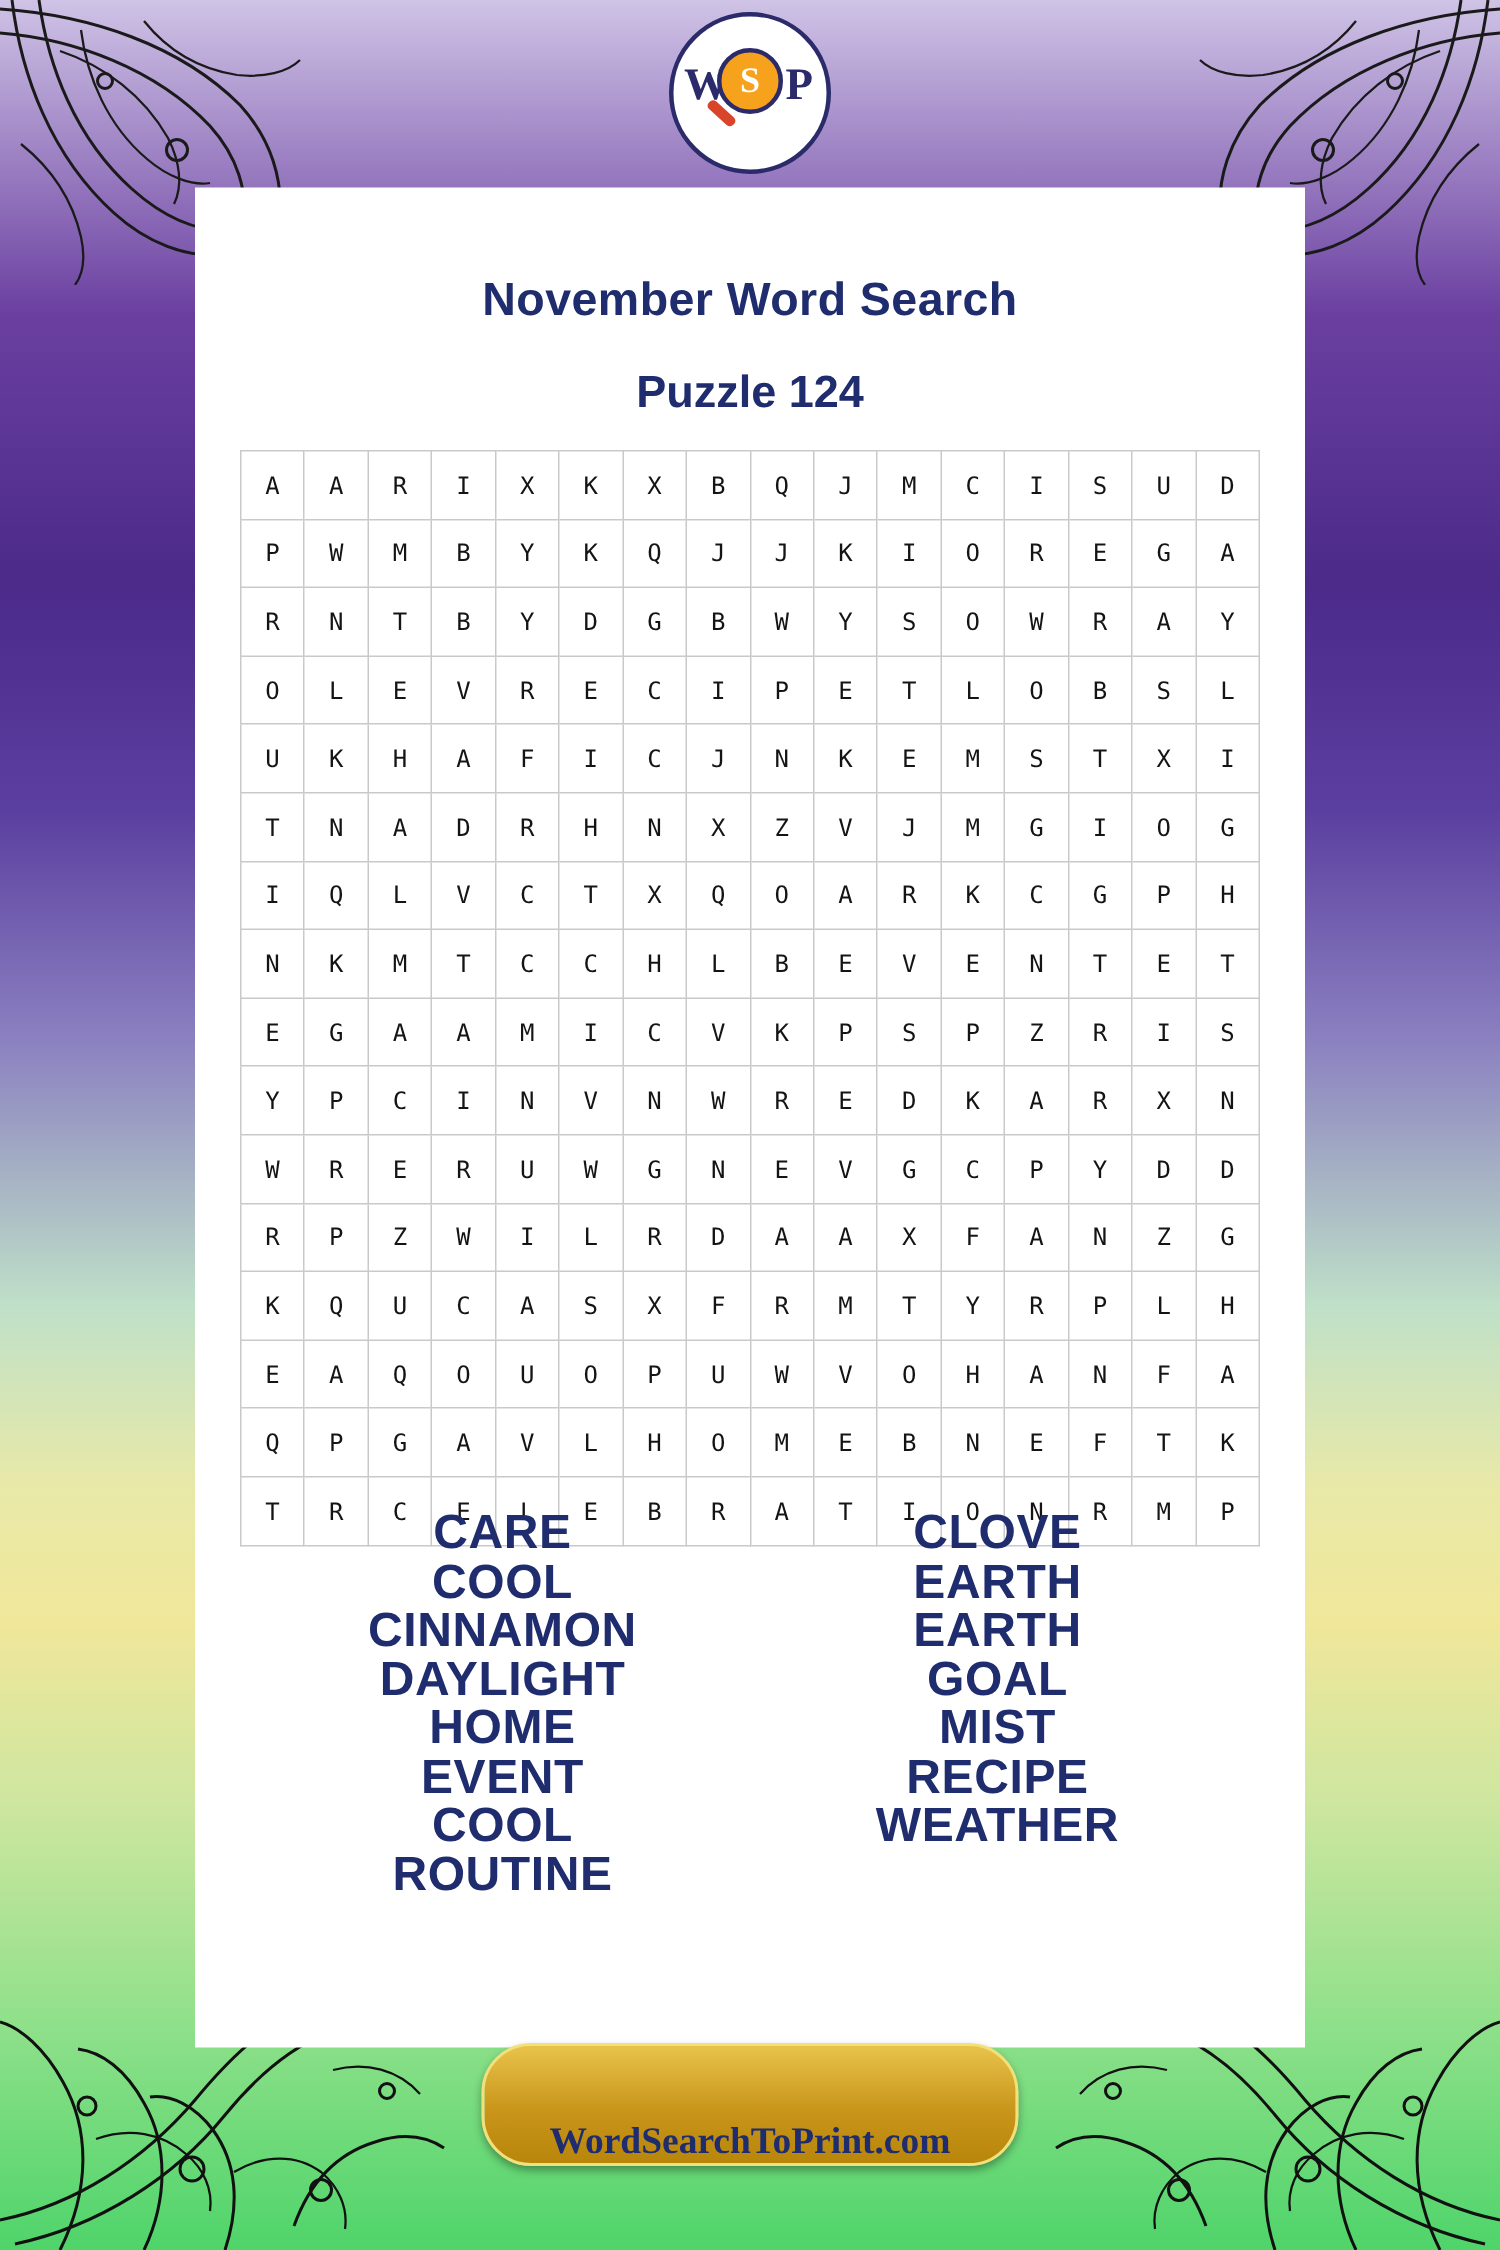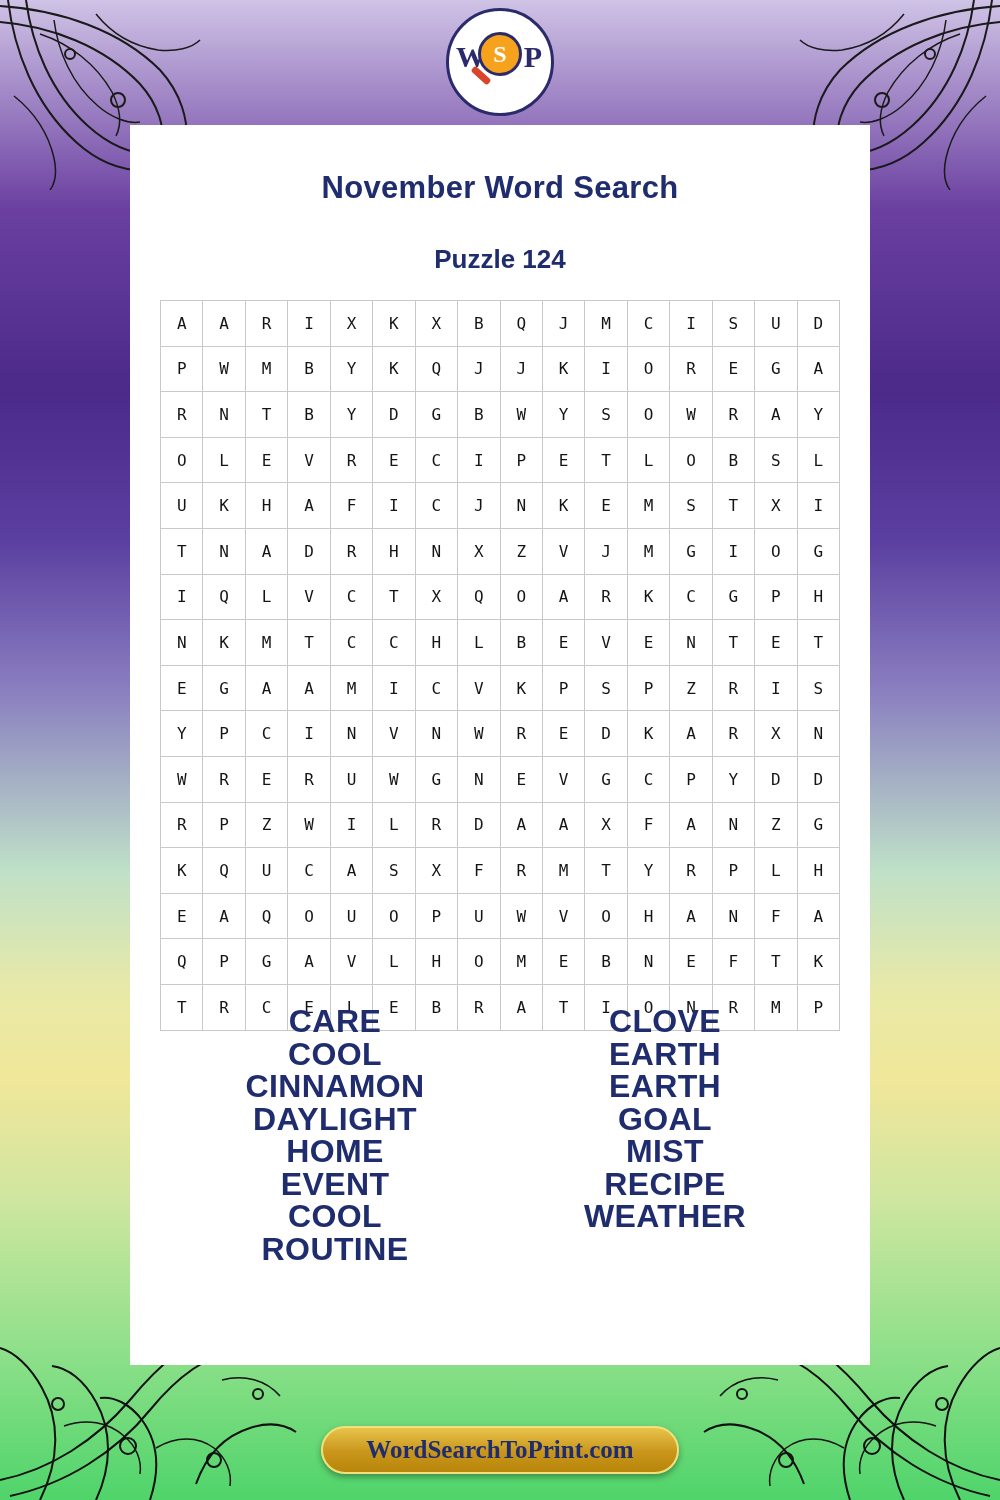--- a/index.html
+++ b/index.html
@@ -38,26 +38,26 @@
     position:absolute;left:26px;top:18px;width:44px;height:44px;border-radius:50%;
     border:3px solid #2b2b6b;box-sizing:border-box;background:#f6a21d;
     display:flex;align-items:center;justify-content:center;
     font-weight:bold;font-size:24px;color:#ffffff;font-family:"Liberation Serif",serif;
   }
   .logo-handle{
     position:absolute;left:18px;top:58px;width:22px;height:7px;background:#d9452b;
     transform:rotate(42deg);border-radius:3px;
   }
   h1.title{
-    margin:0;padding:45px 0 0 0;text-align:center;
+    margin:0;padding:57px 0 0 0;text-align:center;
     font-size:31px;color:#1f2d6e;font-weight:bold;letter-spacing:.3px;
   }
   h2.subtitle{
-    margin:12px;padding:26px 0 0 0;text-align:center;
-    font-size:26px;color:#1f2d6e;font-weight:bold;
+    margin:1px;padding:26px 0 0 0;text-align:center;
+    font-size:30px;color:#1f2d6e;font-weight:bold;
   }
   .grid-wrap{
     position:absolute;left:30px;top:175px;width:680px;
   }
   table.grid{
     border-collapse:collapse;width:680px;table-layout:fixed;
   }
   table.grid td{
     border:1px solid #c9c9c9;
     height:42.6px;
@@ -68,25 +68,25 @@
   .words{
     position:absolute;left:40px;top:880px;width:660px;
     display:flex;
   }
   .wcol{width:50%;text-align:center;}
   .wcol div{
     font-size:32px;font-weight:bold;color:#1f2d6e;line-height:32.5px;
     letter-spacing:.4px;
   }
   .footer-btn{
-    position:absolute;left:50%;bottom:26px;transform:translateX(-50%);
-    width:358px;height:48px;border-radius:33px;
+    position:absolute;left:50%;bottom:56px;transform:translateX(-50%);
+    width:358px;height:82px;border-radius:33px;
     background:linear-gradient(180deg,#e8c34a 0%,#c9951b 55%,#b8860b 100%);
     border:2px solid #f2e07a;box-sizing:border-box;
-    display:flex;align-items:center;justify-content:center;
+    display:flex;align-items:flex-end;justify-content:center;
     box-shadow:0 3px 6px rgba(0,0,0,.35);
     z-index:6;
   }
   .footer-btn span{
     font-size:25px;font-weight:bold;color:#1f2d6e;
     font-family:"Liberation Serif",serif;
   }
   .corner{position:absolute;width:230px;height:190px;pointer-events:none;}
   .c-tl{left:0;top:0;}
   .c-tr{right:0;top:0;transform:scaleX(-1);}

